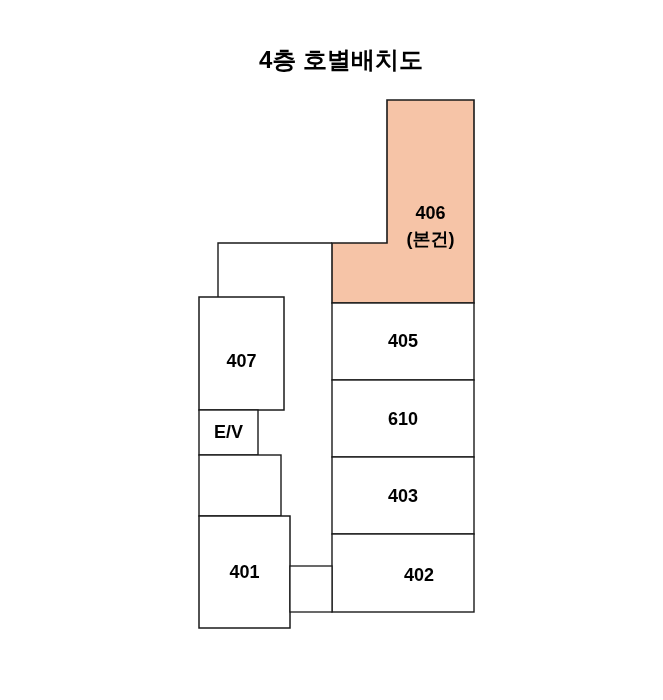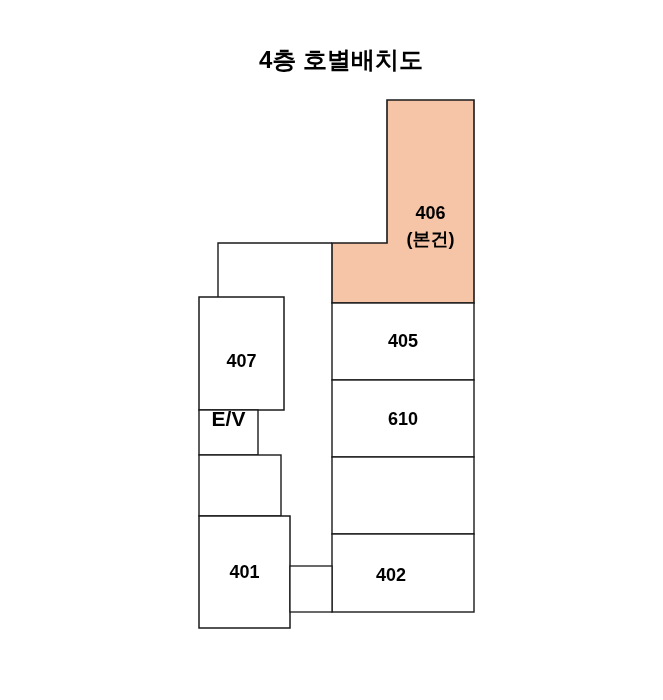--- a/index.html
+++ b/index.html
@@ -46,24 +46,24 @@
     pointer-events: none;
     white-space: nowrap;
   }
   .room-label.two-line {
     flex-direction: column;
     line-height: 26px;
   }
   .label-405 { left: 304px; top: 303px; width: 142px; height: 77px; padding-top: 1px; box-sizing: border-box; }
   .label-404 { left: 304px; top: 380px; width: 142px; height: 77px; padding-top: 2px; box-sizing: border-box; }
   .label-403 { left: 304px; top: 457px; width: 142px; height: 77px; padding-top: 2px; box-sizing: border-box; }
-  .label-402 { left: 292px; top: 534px; width: 142px; height: 78px; padding-top: 6px; box-sizing: border-box; }
+  .label-402 { left: 320px; top: 534px; width: 142px; height: 78px; padding-top: 6px; box-sizing: border-box; }
   .label-407 { left: 171px; top: 297px; width: 85px;  height: 113px; padding-top: 16px; box-sizing: border-box; border-radius: 24px; }
   .label-401 { left: 171px; top: 516px; width: 91px;  height: 112px; padding-top: 2px; box-sizing: border-box; }
-  .label-ev  { left: 171px; top: 396px; width: 59px;  height: 45px; font-size: 21px; }
+  .label-ev  { left: 171px; top: 410px; width: 59px;  height: 45px; font-size: 18px; }
   .label-406 { left: 359px; top: 197px; width: 87px;  height: 58px; }
 </style>
 </head>
 <body>
 
 <div class="canvas">
 
   <h1 class="page-title">4층 호별배치도</h1>
 
   <svg class="plan-svg" width="663" height="700" viewBox="0 0 663 700">
@@ -84,18 +84,19 @@
 
     <rect x="262" y="566" width="42" height="46" fill="#ffffff" stroke="#1a1a1a" stroke-width="1.3"></rect>
   </svg>
 
   <div class="room-label two-line label-406">
     <span>406</span>
     <span>(본건)</span>
   </div>
   <div class="room-label label-405">405</div>
   <div class="room-label label-404">610</div>
+  <div class="room-label label-403">403</div>
   <div class="room-label label-402">402</div>
   <div class="room-label label-407">407</div>
   <div class="room-label label-ev">E/V</div>
   <div class="room-label label-401">401</div>
 
 </div>
 
 </body></html>

